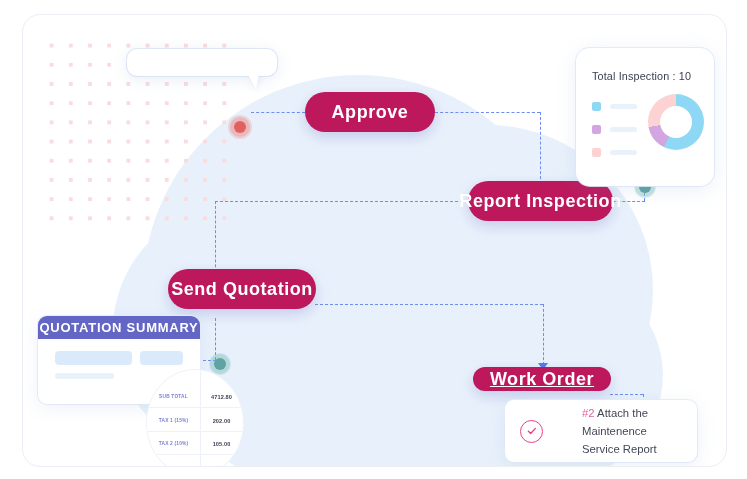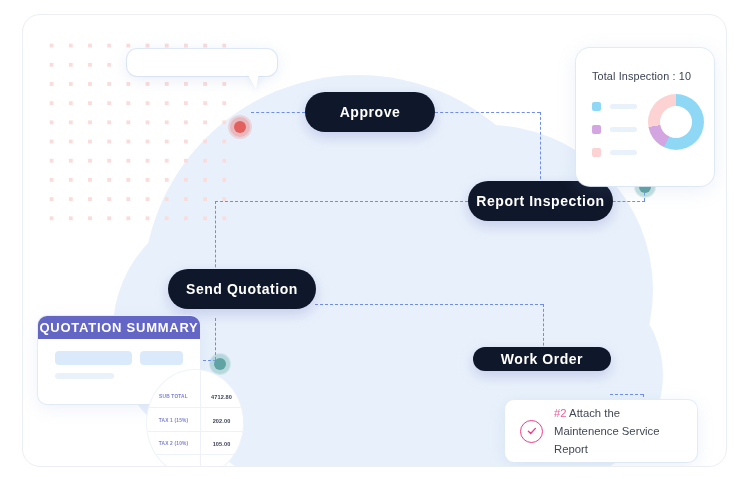--- a/index.html
+++ b/index.html
@@ -46,24 +46,24 @@
     position:absolute;width:0;height:0;
     border-left:5px solid transparent;
     border-right:5px solid transparent;
     border-top:7px solid #4d7cf3;
   }
 
   
   .pill{
     position:absolute;
     display:flex;align-items:center;justify-content:center;
-    background:#0f172a;
+    background:#be185d;
     color:#ffffff;
     border-radius:999px;
-    font-size:14px;
+    font-size:18px;
     font-weight:700;
     letter-spacing:.55px;
     box-shadow:0 5px 14px rgba(99,102,196,.26);
     white-space:nowrap;
   }
 
   
   .dot{position:absolute;border-radius:50%;}
   .dot .halo{position:absolute;inset:0;border-radius:50%;}
   .dot .core{position:absolute;border-radius:50%;}
@@ -171,21 +171,21 @@
     flex:1;text-align:center;
     font-size:5.6px;font-weight:700;color:#3d4255;letter-spacing:.1px;
   }
 
   
   #note-card{
     position:absolute;left:482px;top:385px;
     width:192px;height:62px;
     background:#ffffff;border-radius:9px;
     box-shadow:0 4px 18px rgba(120,150,200,.15), 0 0 0 1px rgba(232,240,250,.9);
-    display:flex;align-items:center;
+    display:flex;align-items:center;gap:28px;
   }
   #note-check{
     margin-left:15px;flex:0 0 auto;
     width:21px;height:21px;border-radius:50%;
     border:1.5px solid #ec3f8a;
     display:flex;align-items:center;justify-content:center;
   }
   #note-text{
     margin-left:11px;margin-right:10px;
     font-size:11.3px;line-height:18px;color:#434856;
@@ -235,21 +235,21 @@
   </div>
 
   <div class="pill" id="node-start-inspection" style="left:445px;top:166px;width:145px;height:40px;">
     <span>Report Inspection</span>
   </div>
 
   <div class="pill" id="node-send-quotation" style="left:145px;top:254px;width:148px;height:40px;">
     <span>Send Quotation</span>
   </div>
 
-  <div class="pill" id="node-work-order" style="left:450px;top:332px;width:138px;height:24px;">
+  <div class="pill" id="node-work-order" style="left:450px;top:352px;width:138px;height:24px;text-decoration:underline;">
     <span>Work Order</span>
   </div>
 
   <div class="dot" id="dot-red">
     <div class="halo"></div>
     <div class="core"></div>
   </div>
   <div class="dot teal" id="dot-teal-1">
     <div class="halo"></div>
     <div class="core"></div>

